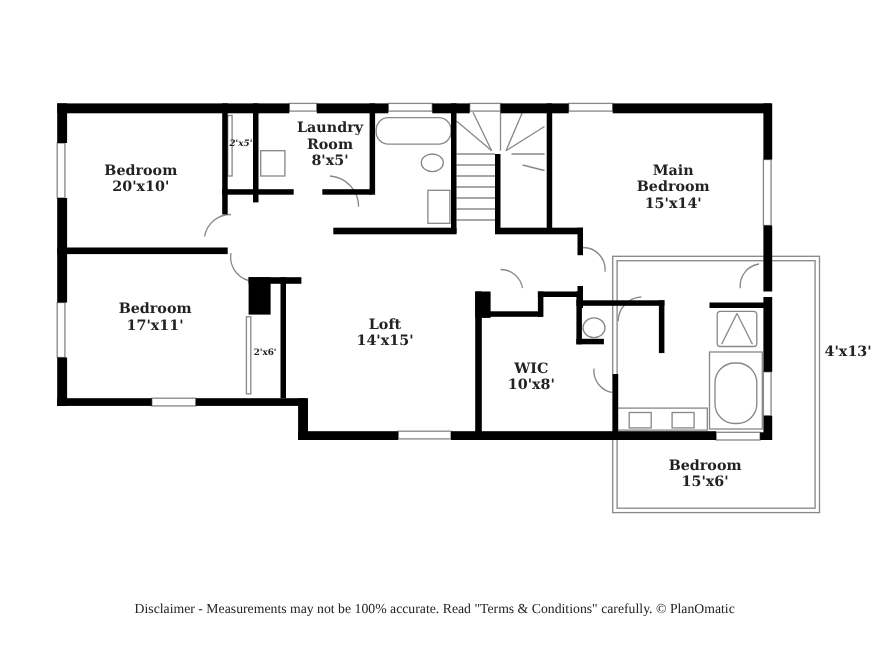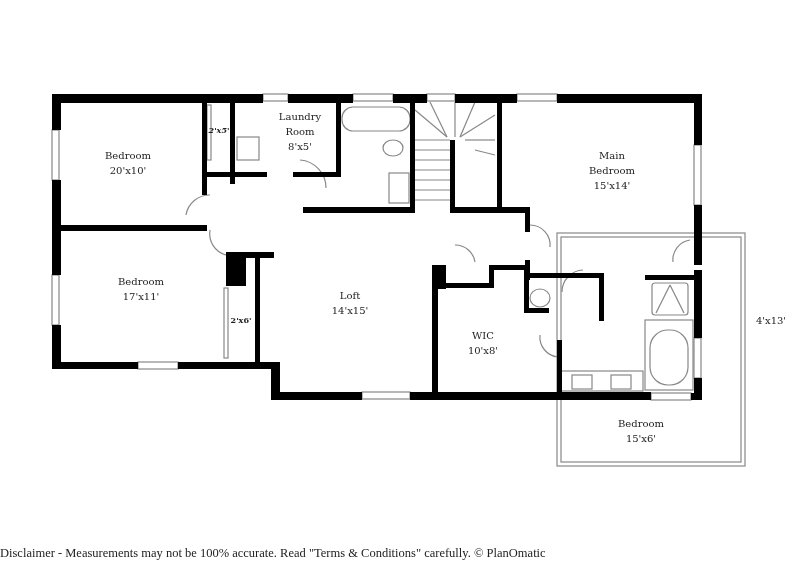--- a/index.html
+++ b/index.html
@@ -1,21 +1,21 @@
 <!DOCTYPE html>
 <html><head>
 <meta charset="utf-8">
 <style>
   html, body { margin:0; padding:0; background:#ffffff; }
   #canvas { position:relative; width:809px; height:588px; background:#fff; overflow:hidden; }
   svg { position:absolute; left:0; top:0; }
-  .lbl { position:absolute; font-family:"DejaVu Serif","Liberation Serif",serif; font-weight:normal; color:#222; text-align:center; line-height:15px; font-size:10px; transform:translateX(-50%); white-space:nowrap; }
+  .lbl { position:absolute; font-family:"DejaVu Serif","Liberation Serif",serif; font-weight:bold; color:#222; text-align:center; line-height:15px; font-size:13px; transform:translateX(-50%); white-space:nowrap; }
   .lbl span { display:block; }
   .small { font-size:8px; line-height:9px; font-weight:bold; }
-  .disclaimer { position:absolute; left:0; width:668px; top:546px; text-align:left; font-family:"Liberation Serif","DejaVu Serif",serif; font-size:12.5px; color:#222; }
+  .disclaimer { position:absolute; left:0; width:668px; top:546px; text-align:right; font-family:"Liberation Serif","DejaVu Serif",serif; font-size:12.5px; color:#222; }
 </style>
 </head>
 <body>
 
 <div id="canvas">
   <svg width="809" height="588" viewBox="0 0 809 588">
     <g fill="none" stroke="#888" stroke-width="1.2">
 
       <rect x="557" y="233" width="188" height="233"></rect>
       <rect x="561" y="237" width="180" height="225"></rect>

